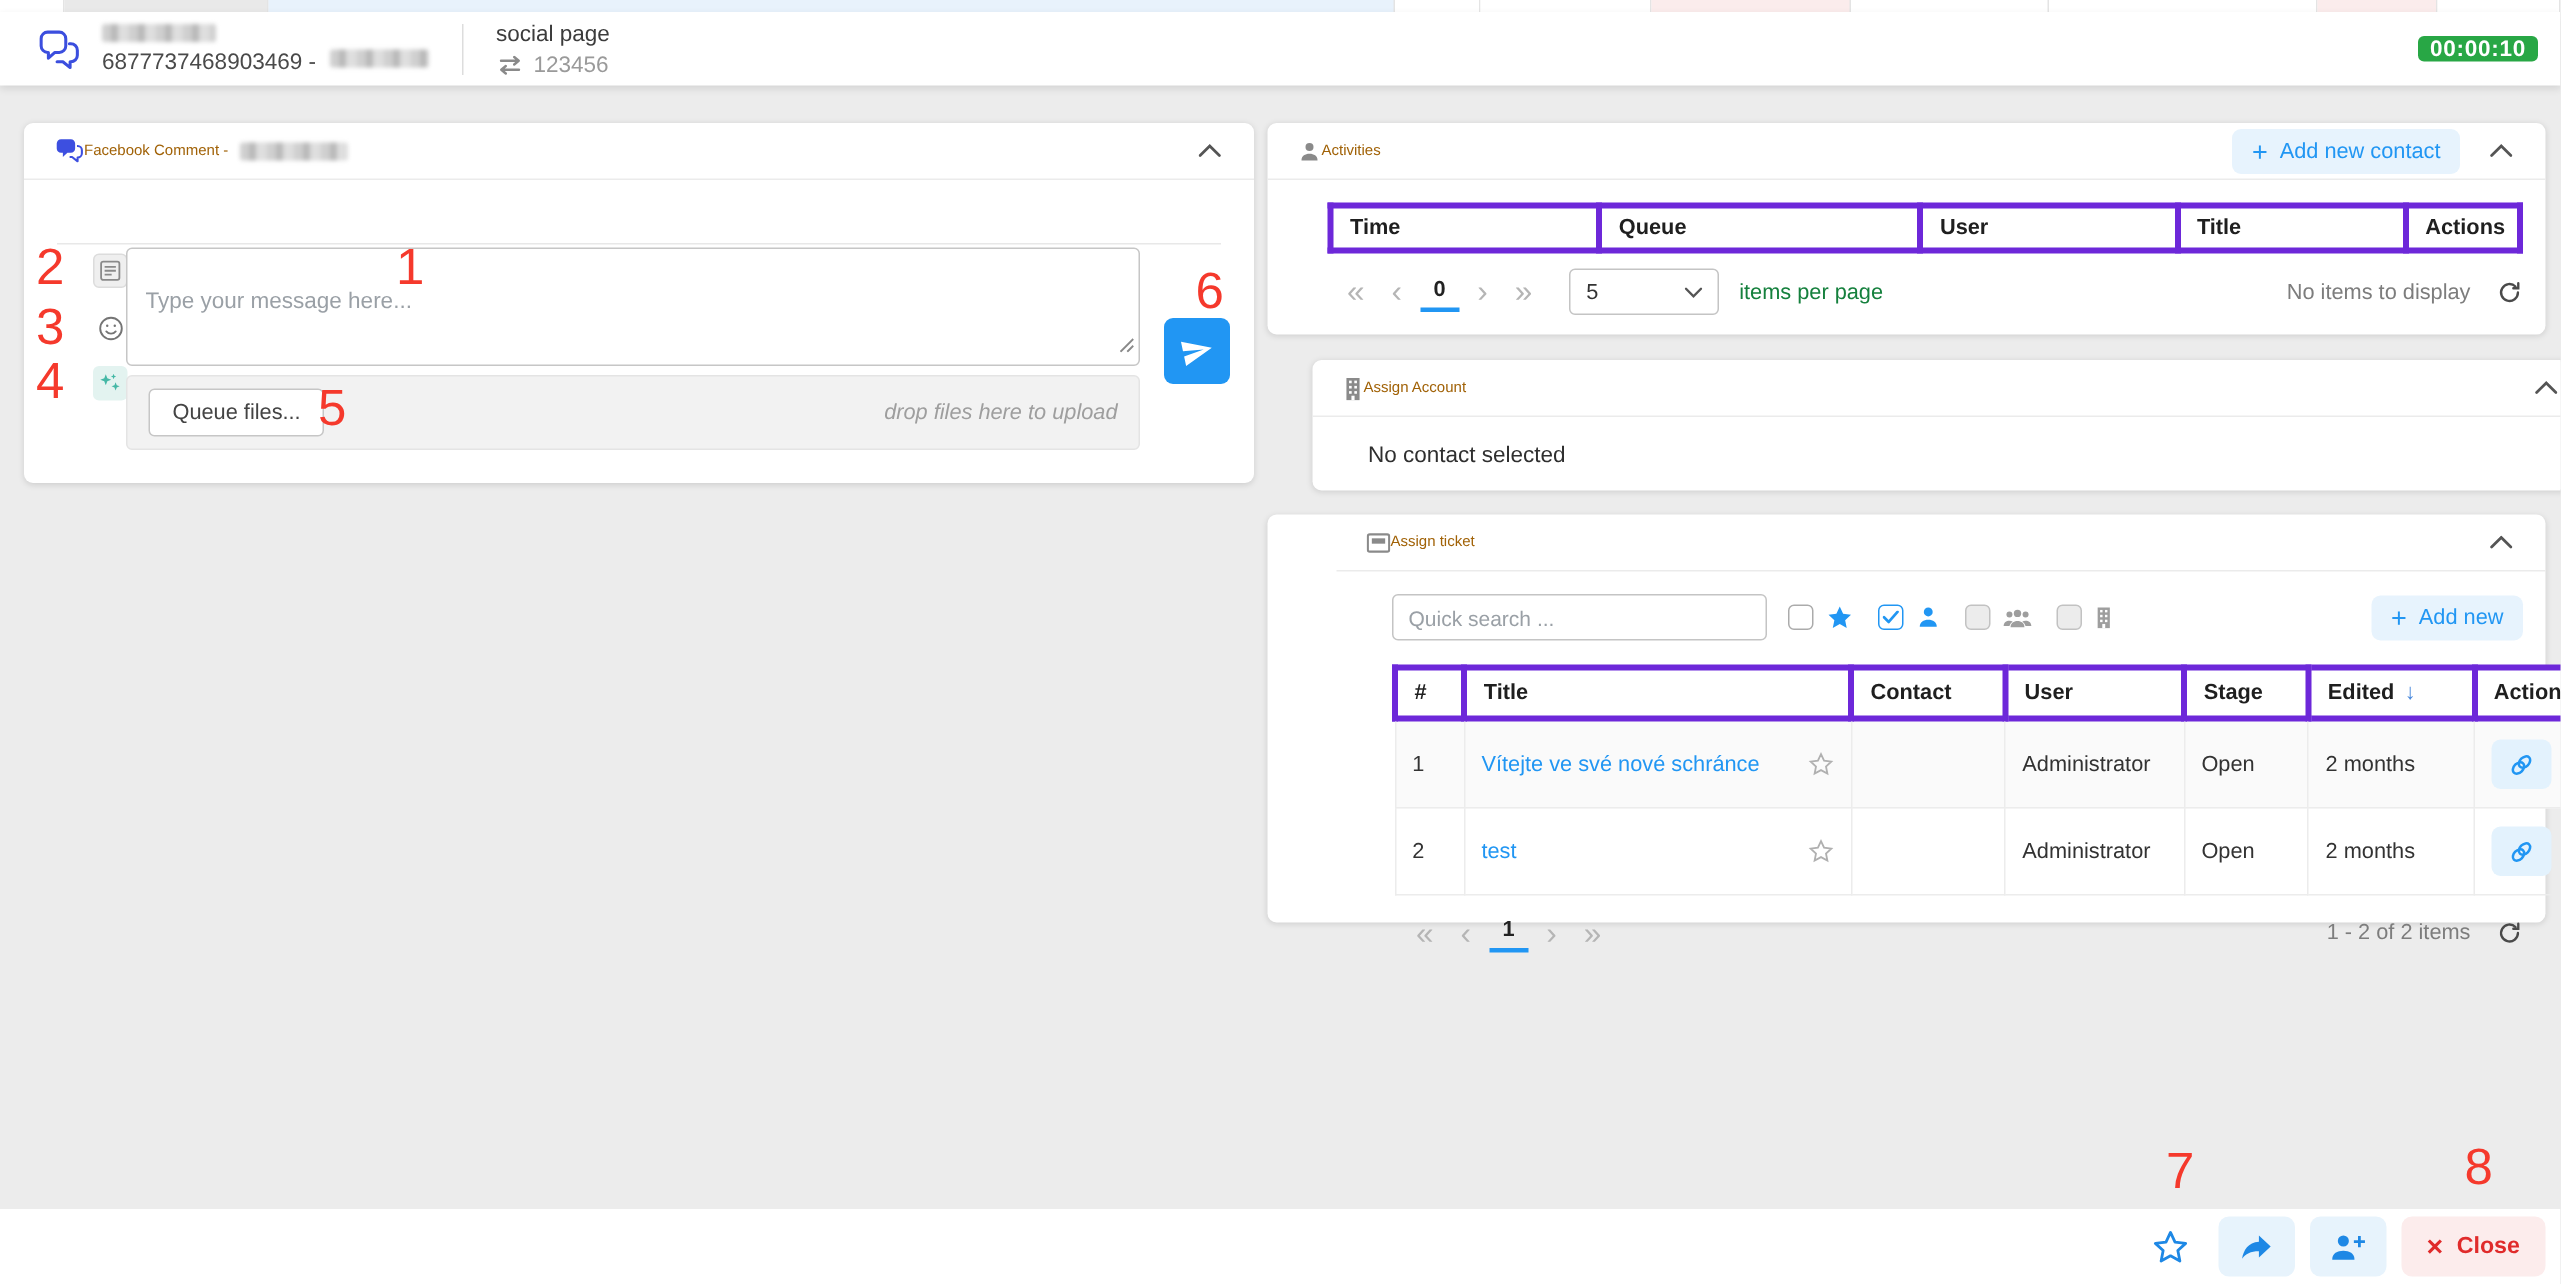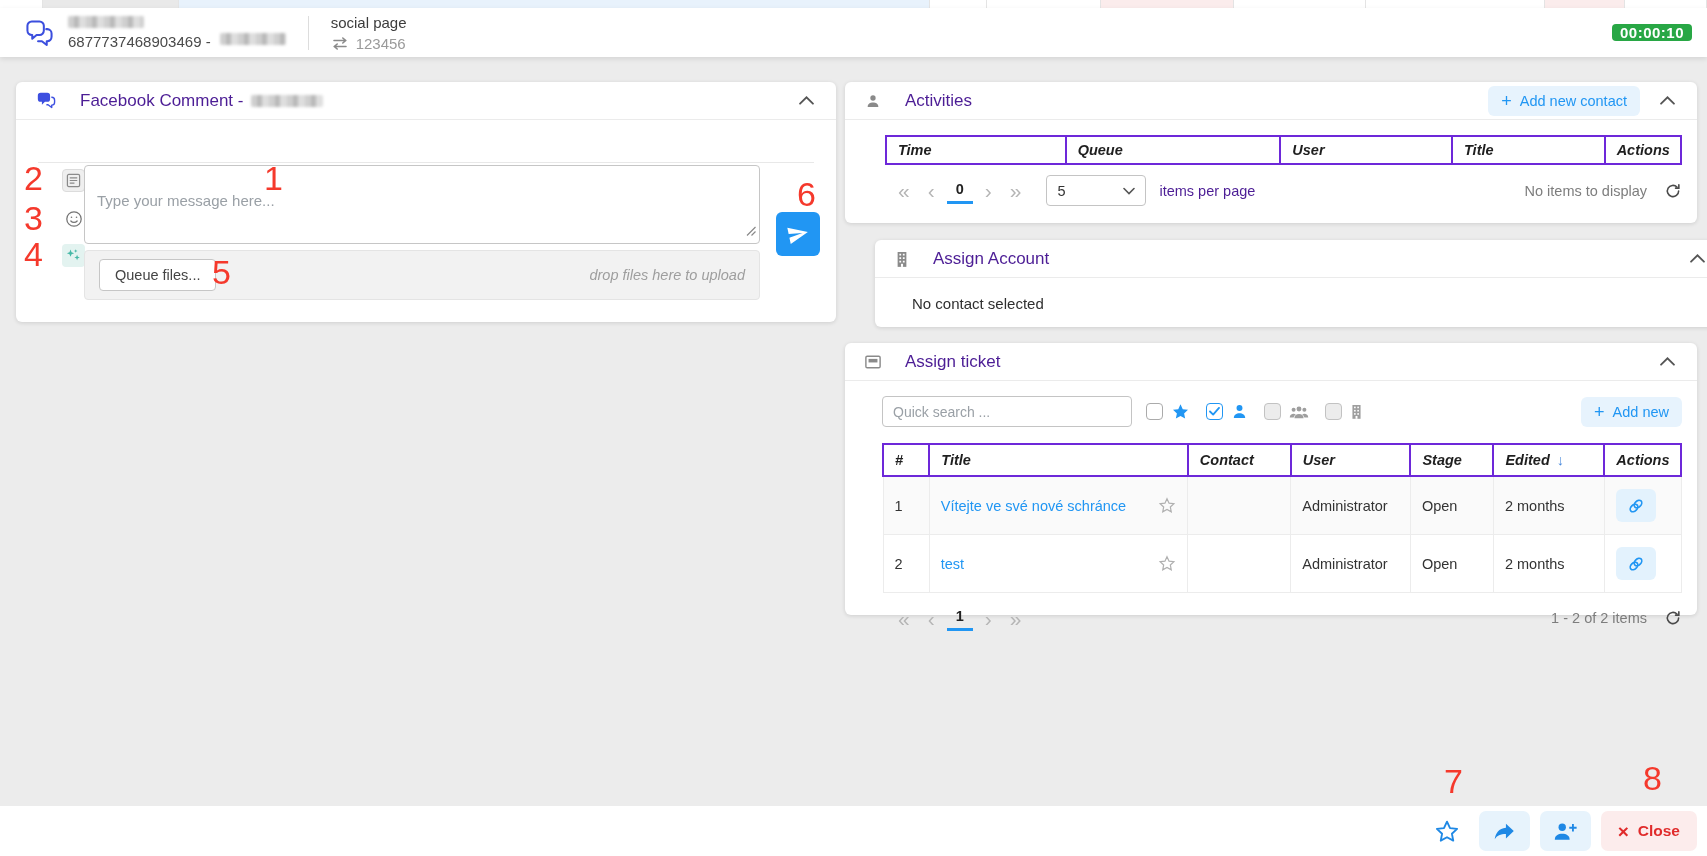--- a/index.html
+++ b/index.html
@@ -32,21 +32,21 @@
   .queue-name { font-size:15px; color:#3c3c3c; }
   .queue-ref { display:flex; align-items:center; gap:7px; color:#9a9a9a; font-size:15px; }
   .timer-badge {
     margin-left:auto; background:#28a745; color:#fff; font-weight:bold; font-size:15px;
     padding:0 8px; border-radius:4px; letter-spacing:.5px;
   }
 
   
   .card { position:absolute; background:#fff; border-radius:6px; box-shadow:0 1px 4px rgba(0,0,0,.13); }
   .card-head { height:38px; display:flex; align-items:center; padding:0 20px; border-bottom:1px solid #ebebeb; }
-  .card-title { font-size:17px; color:#4c1d95; margin-left:24px; white-space:nowrap; }
+  .card-title { font-size:10px; color:#a16207; margin-left:0; white-space:nowrap; }
   .collapse-btn { background:none; border:none; cursor:pointer; padding:4px 2px; display:flex; }
   .head-right { margin-left:auto; display:flex; align-items:center; gap:18px; }
 
   
   .fb-card { left:16px; top:82px; width:820px; height:240px; }
   .fb-body { position:absolute; left:0; top:38px; right:0; bottom:0; }
   .fb-divider { position:absolute; left:22px; right:22px; top:42px; height:1px; background:#e8e8e8; }
   .tool-btn {
     position:absolute; left:46px; width:23px; height:23px; border-radius:4px; border:none;
     display:flex; align-items:center; justify-content:center; cursor:pointer; background:transparent;
@@ -71,32 +71,32 @@
   }
   .drop-hint { margin-left:auto; font-style:italic; color:#9e9e9e; font-size:14.5px; }
   .send-btn {
     position:absolute; left:760px; top:92px; width:44px; height:44px; background:#2196f3;
     border:none; border-radius:6px; display:flex; align-items:center; justify-content:center; cursor:pointer;
   }
 
   
   .activities-card { left:845px; top:82px; width:852px; height:141px; }
   .account-card    { left:875px; top:240px; width:852px; height:87px; }
-  .ticket-card     { left:845px; top:343px; width:852px; height:272px; }
+  .ticket-card     { left:845px; top:343px; width:852px; height:272px;padding-left:46px; }
 
   .add-btn {
     background:#e7f3fd; color:#2196f3; border:none; border-radius:6px; height:30px; padding:0 13px;
     font-size:14.5px; display:flex; align-items:center; gap:8px; cursor:pointer; font-family:inherit; white-space:nowrap;
   }
   .plus-glyph { font-size:18px; line-height:1; }
 
   table.grid { border-collapse:collapse; table-layout:fixed; }
   .grid th {
-    border:2px solid #6d28d9; text-align:left; font-size:14.5px; padding:5px 11px;
-    color:#1f1f1f; cursor:pointer; background:#fff; white-space:nowrap;font-style:italic;
+    border:4px solid #6d28d9; text-align:left; font-size:14.5px; padding:5px 11px;
+    color:#1f1f1f; cursor:pointer; background:#fff; white-space:nowrap;
   }
   .activities-grid { margin:15px 15px 0 40px; width:797px; }
   .ticket-grid { margin:11px 15px 0 37px; width:800px; }
   .ticket-grid th { padding:7px 11px; }
   .ticket-grid td { border:1px solid #ececec; padding:12px 11px; font-size:14.5px; color:#333; }
   .row-odd { background:#fafafa; }
   .ticket-link { color:#2196f3; cursor:pointer; text-decoration:none; font-size:14.5px; }
   .title-cell { display:flex; align-items:center; }
   .row-star { margin-left:auto; background:none; border:none; cursor:pointer; display:flex; padding:0; }
   .action-btn {
@@ -109,21 +109,21 @@
   .pg-nav { color:#b5b5b5; font-size:21px; line-height:1; padding:0 9px; cursor:pointer; user-select:none; }
   .pg-current {
     font-size:14.5px; font-weight:bold; color:#222; padding:3px 9px 4px;
     border-bottom:3px solid #2196f3; margin:0 3px; cursor:pointer;
   }
   .select-box {
     width:100px; height:31px; border:1px solid #c4c4c4; border-radius:4px; background:#fff;
     display:flex; align-items:center; padding:0 10px; margin-left:16px; font-size:14.5px; cursor:pointer;
   }
   .select-box svg { margin-left:auto; }
-  .per-page { margin-left:13px; font-size:14.5px; color:#4c1d95; }
+  .per-page { margin-left:13px; font-size:14.5px; color:#15803d; }
   .pager-status { margin-left:auto; color:#7d7d7d; font-size:14.5px; }
   .refresh-btn { margin-left:17px; background:none; border:none; cursor:pointer; display:flex; }
 
   .account-empty { padding:17px 20px 0 37px; font-size:15px; color:#2f2f2f; }
 
   .ticket-controls { display:flex; align-items:center; margin:15px 15px 16px 37px; }
   .search-input {
     width:250px; height:31px; border:1px solid #c4c4c4; border-radius:4px; padding:0 10px;
     font-size:14px; color:#333; font-family:inherit; outline:none;
   }

